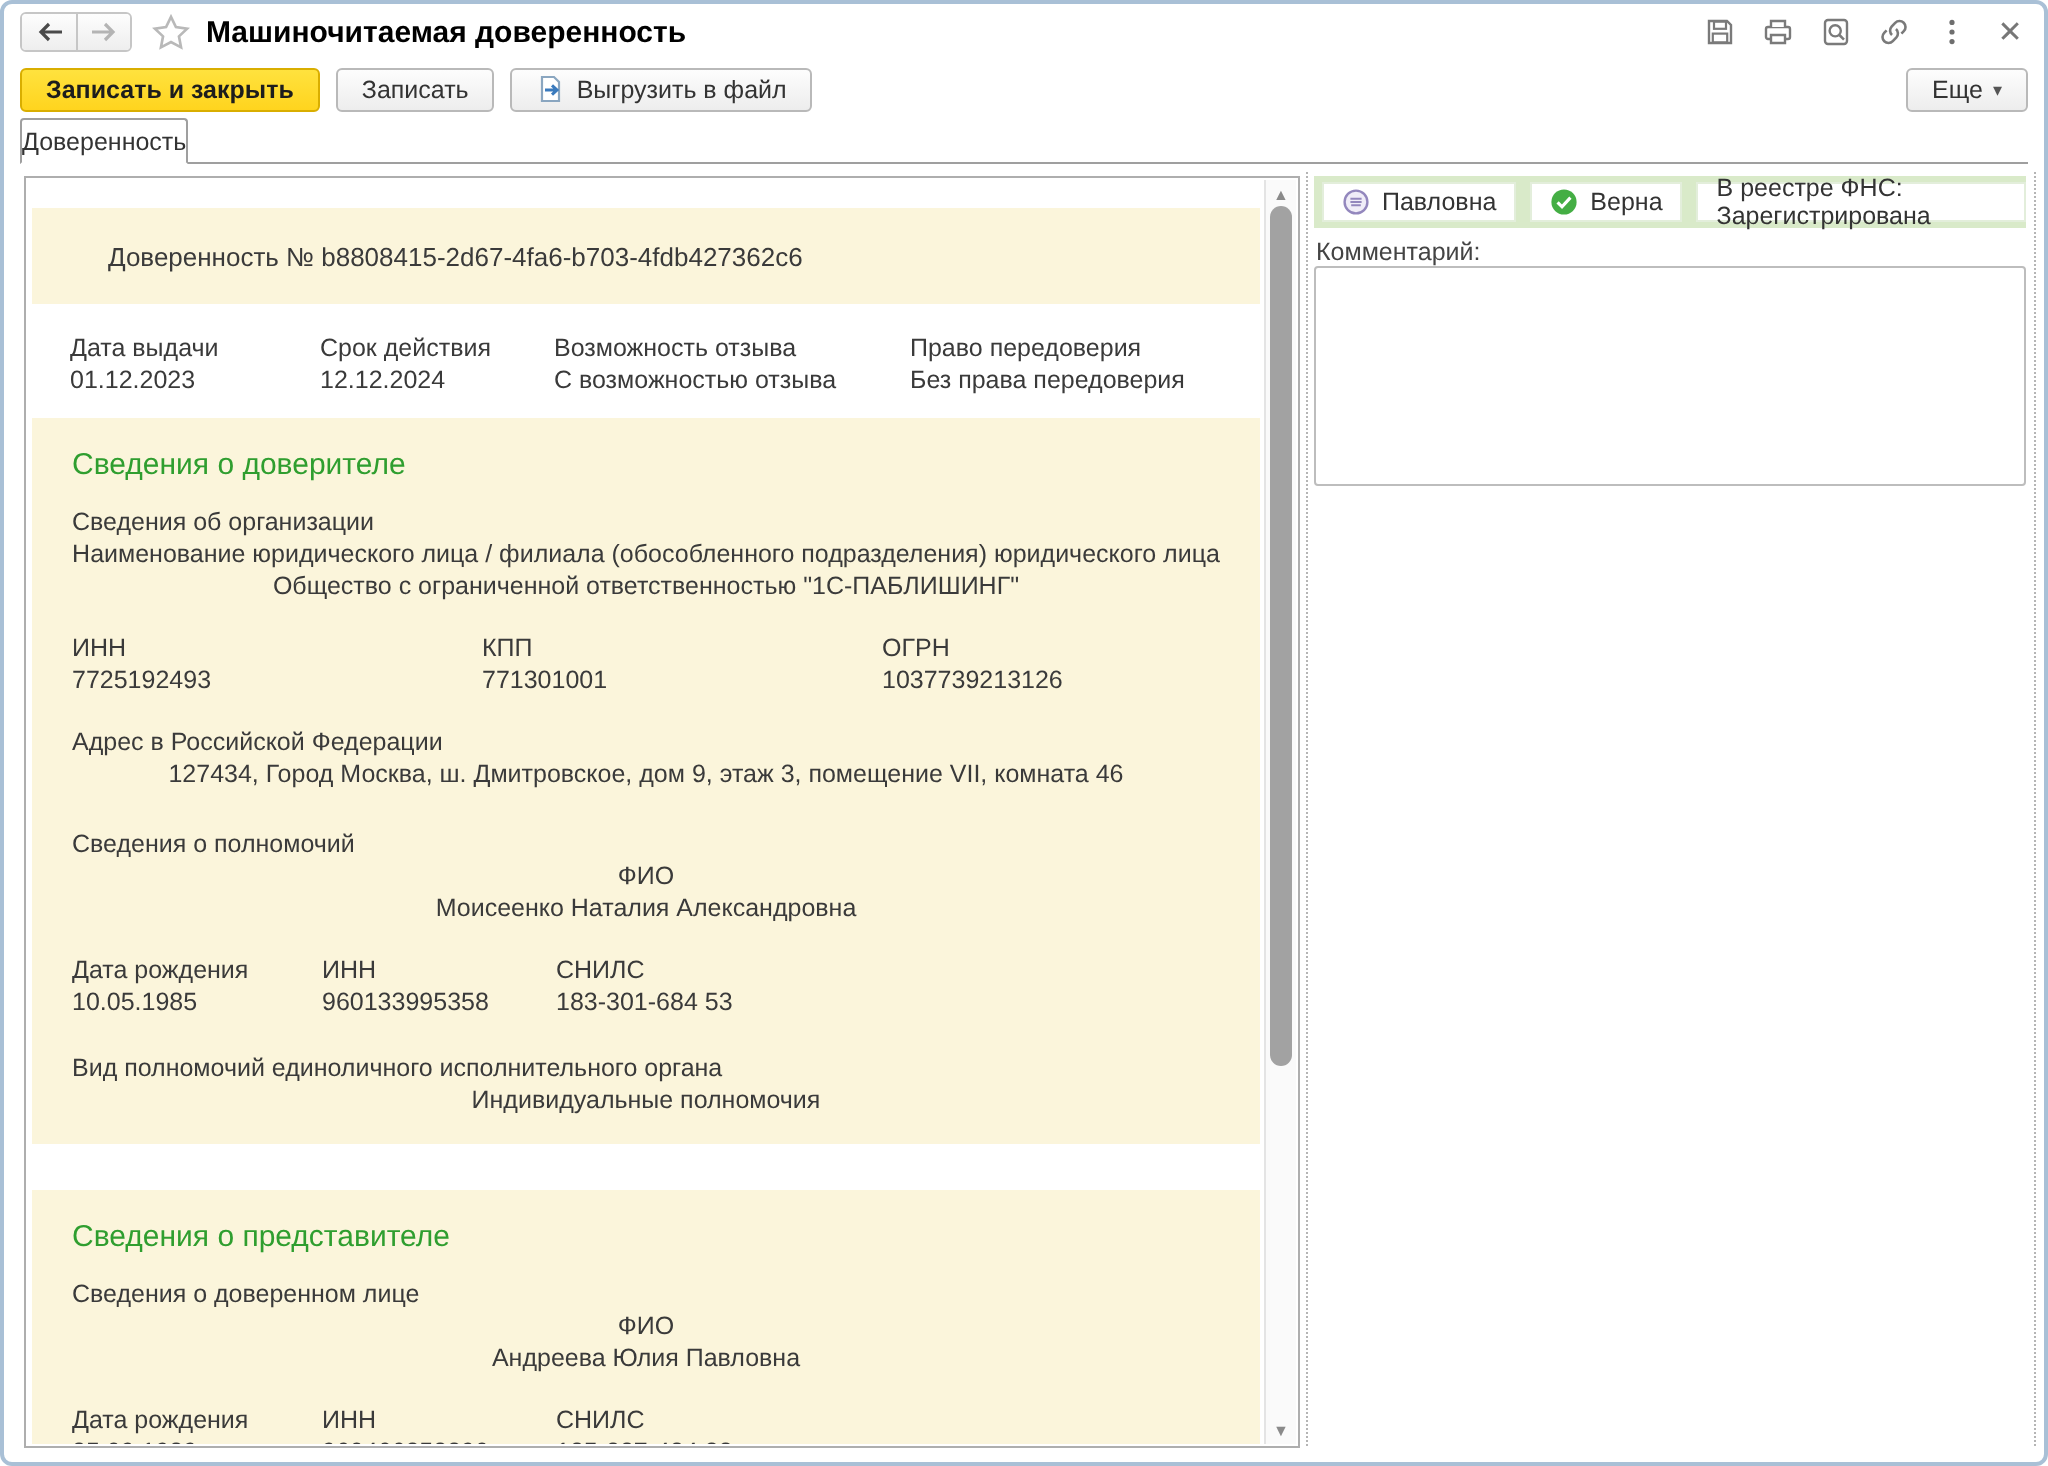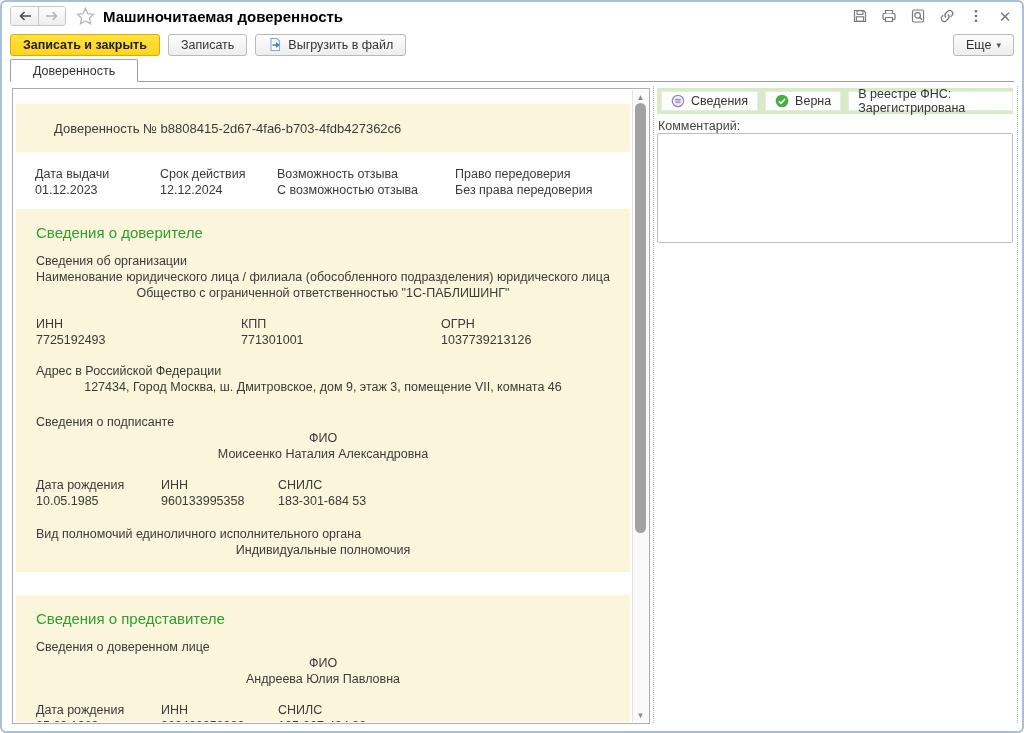--- a/index.html
+++ b/index.html
@@ -43,21 +43,21 @@
     background:linear-gradient(#ffe23e,#ffd41e);
     border:1px solid #d9ae00; font-weight:bold; color:#1d1d1d;
   }
   .btn-more { margin-left:auto; }
   .caret { font-size:9px; color:#555; }
 
   
   .tabbar { position:absolute; left:8px; right:8px; top:58px; height:22px; border-bottom:1px solid #9f9f9f; }
   .tab {
     position:absolute; left:0; bottom:-1px; height:23px;
-    padding:0 22px; display:flex; align-items:center;
+    padding:0 0; display:flex; align-items:center;
     background:#fff; border:1px solid #9f9f9f; border-bottom:1px solid #fff;
     border-radius:2px 2px 0 0; font-size:12.5px; color:#333; cursor:pointer;
   }
 
   
   .docpanel {
     position:absolute; left:10px; top:86px; width:638px; height:636px;
     border:1px solid #aeaeae; background:#fff; overflow:hidden;
   }
   .docscroll { position:absolute; left:1px; top:1px; right:17px; bottom:1px; overflow:hidden; }
@@ -234,21 +234,21 @@
             <div>1037739213126</div>
           </div>
         </div>
 
         <div class="group">
           <div class="subhead">Адрес в Российской Федерации</div>
           <div class="line">127434, Город Москва, ш. Дмитровское, дом 9, этаж 3, помещение VII, комната 46</div>
         </div>
 
         <div class="group" style="margin-top:19px;">
-          <div class="subhead">Сведения о подписанте</div>
+          <div class="subhead">Сведения о полномочий</div>
           <div class="line">ФИО</div>
           <div class="line">Моисеенко Наталия Александровна</div>
         </div>
 
         <div class="idsrow">
           <div class="dcol icol-125">
             <div>Дата рождения</div>
             <div>10.05.1985</div>
           </div>
           <div class="dcol icol-117">
@@ -302,21 +302,21 @@
 
   <div class="vsplit s1"></div>
   <div class="vsplit s2"></div>
 
   <div class="strip">
     <div class="badge">
       <svg width="14" height="14" viewBox="0 0 14 14">
         <circle cx="7" cy="7" r="5.7" fill="#f0edf8" stroke="#9387bd" stroke-width="1.2"></circle>
         <path d="M4.2 5.4h5.6M4.2 7h5.6M4.6 8.6h4.8" stroke="#9387bd" stroke-width="1"></path>
       </svg>
-      <span>Сведения</span>
+      <span>Павловна</span>
     </div>
     <div class="badge">
       <svg width="14" height="14" viewBox="0 0 14 14">
         <circle cx="7" cy="7" r="6.3" fill="#44ae44"></circle>
         <path d="M3.8 7.2l2.2 2.2 4.2-4.6" fill="none" stroke="#fff" stroke-width="1.6"></path>
       </svg>
       <span>Верна</span>
     </div>
     <div class="badge">
       <span>В реестре ФНС: Зарегистрирована</span>

